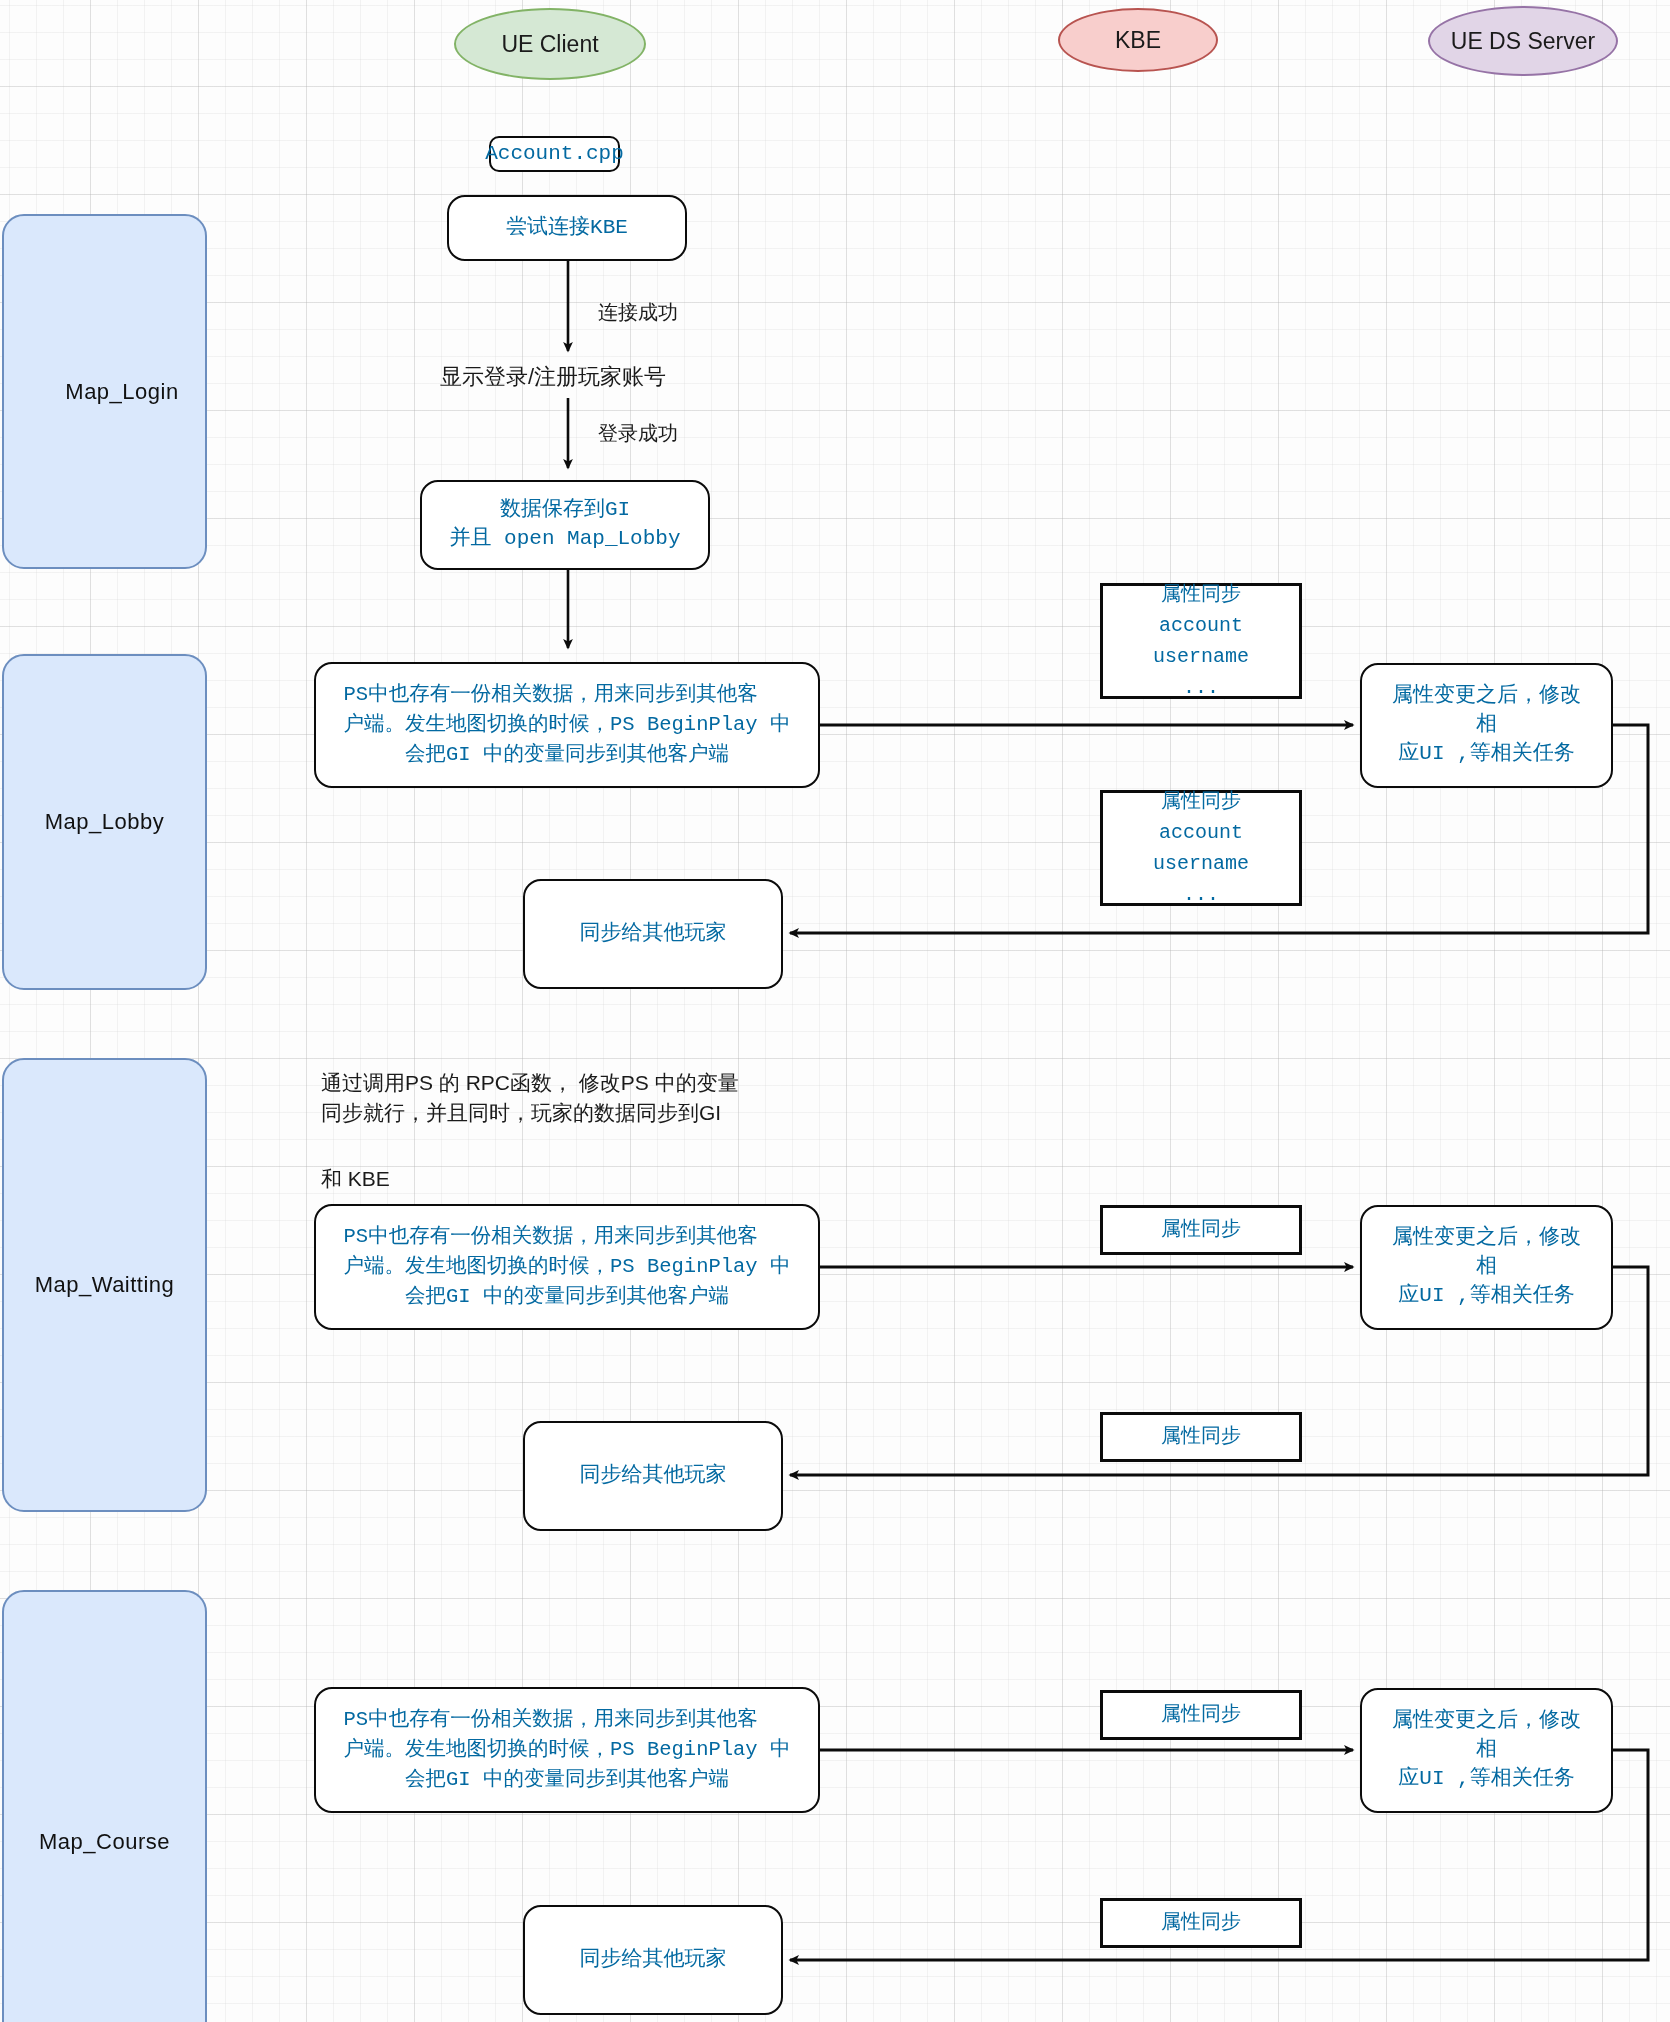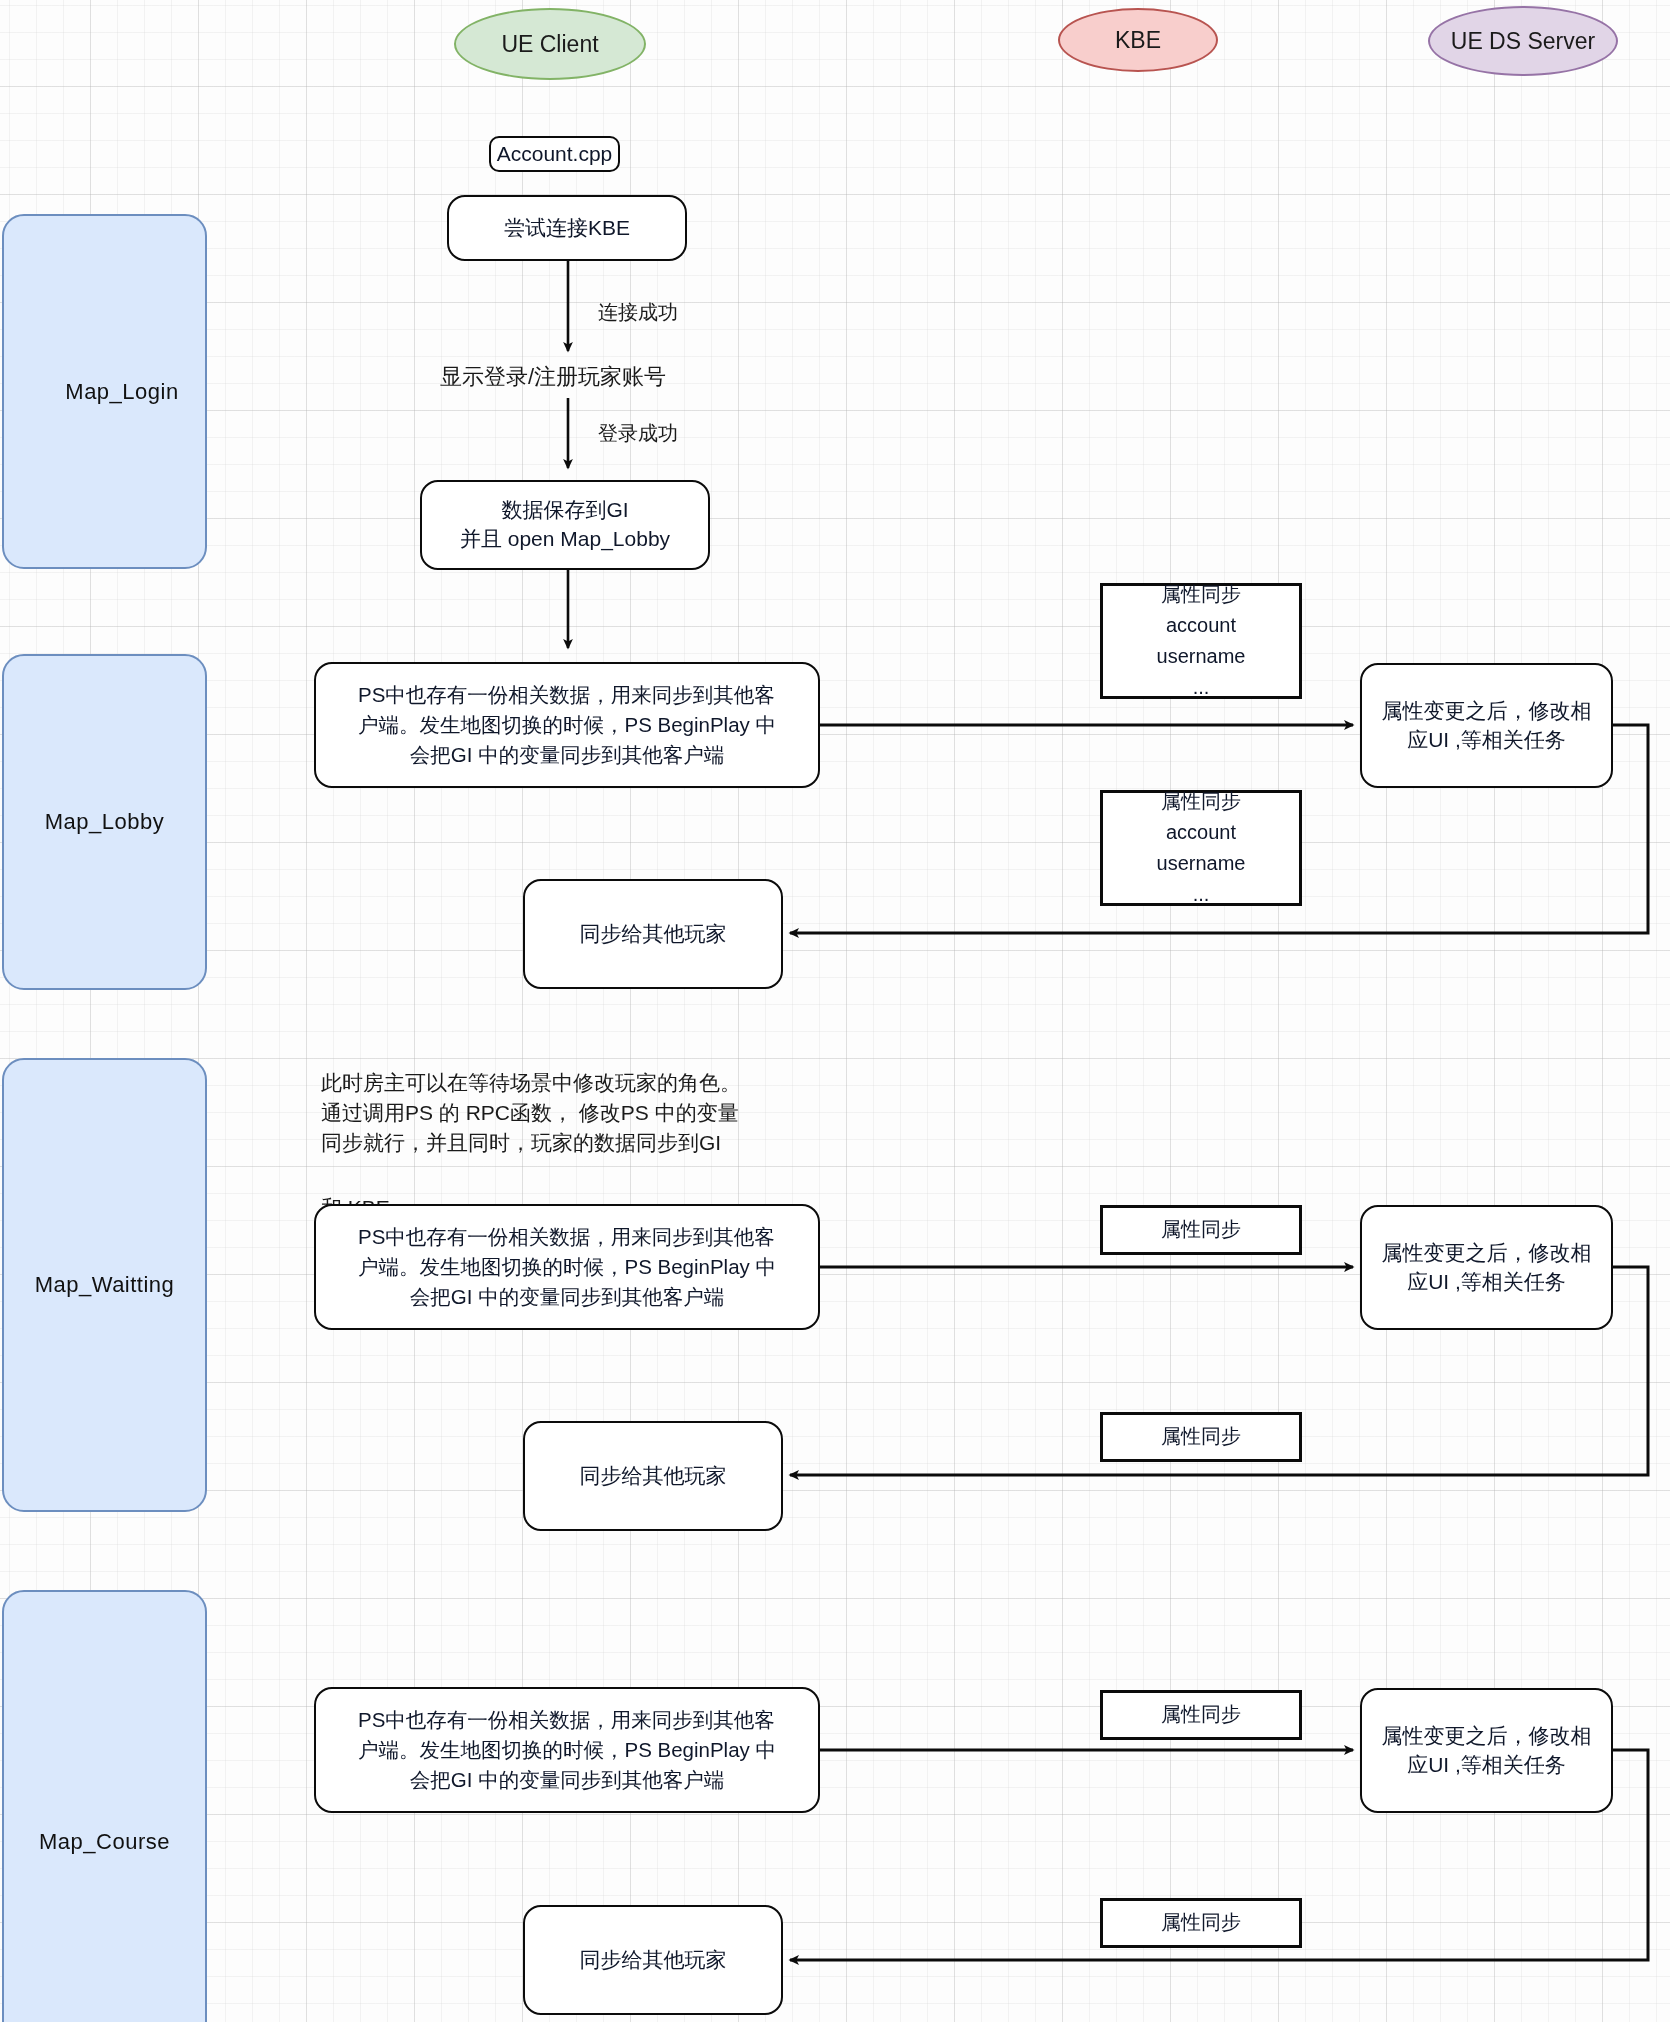--- a/index.html
+++ b/index.html
@@ -49,24 +49,25 @@
     font-size:22px;
     color:#111;
     letter-spacing:0.5px;
   }
 
   
   .proc{
     background:#ffffff;
     border:2.5px solid #0b0b0b;
     border-radius:18px;
-    color:#0f172a;
+    color:#0369a1;
     text-align:center;
     line-height:1.38;
-    padding:6px 10px;
+    padding:6px 25px;
+    font-family:Liberation Mono, monospace;
   }
   .proc.sq{border-radius:0;border-width:3px;}
   .proc.thin{border-width:2px;border-radius:10px;}
 
   .ps-text{font-size:20.5px;text-align:left;line-height:1.45;}
   .ps-text .ln{display:block;}
   .ps-text .ln.c{text-align:center;}
 
   .note{
     background:transparent;border:none;
@@ -197,21 +198,20 @@
       <span class="ln">username</span>
       <span class="ln">...</span>
     </div>
   </div>
 
   <div class="node proc" style="left:523px;top:879px;width:260px;height:110px;">
     <span class="mid">同步给其他玩家</span>
   </div>
 
   <div class="note" style="position:absolute;left:321px;top:1068px;width:520px;">
-    <span style="display:block;">此时房主可以在等待场景中修改玩家的角色。</span>
     <span style="display:block;">通过调用PS 的 RPC函数，  修改PS 中的变量</span>
     <span style="display:block;">同步就行，并且同时，玩家的数据同步到GI</span>
     <span style="display:block;margin-top:36px;">和  KBE</span>
   </div>
 
   <div class="node proc" style="left:314px;top:1204px;width:506px;height:126px;">
     <div class="ps-text">
       <span class="ln">PS中也存有一份相关数据，用来同步到其他客</span>
       <span class="ln">户端。发生地图切换的时候，PS BeginPlay 中</span>
       <span class="ln c">会把GI 中的变量同步到其他客户端</span>

